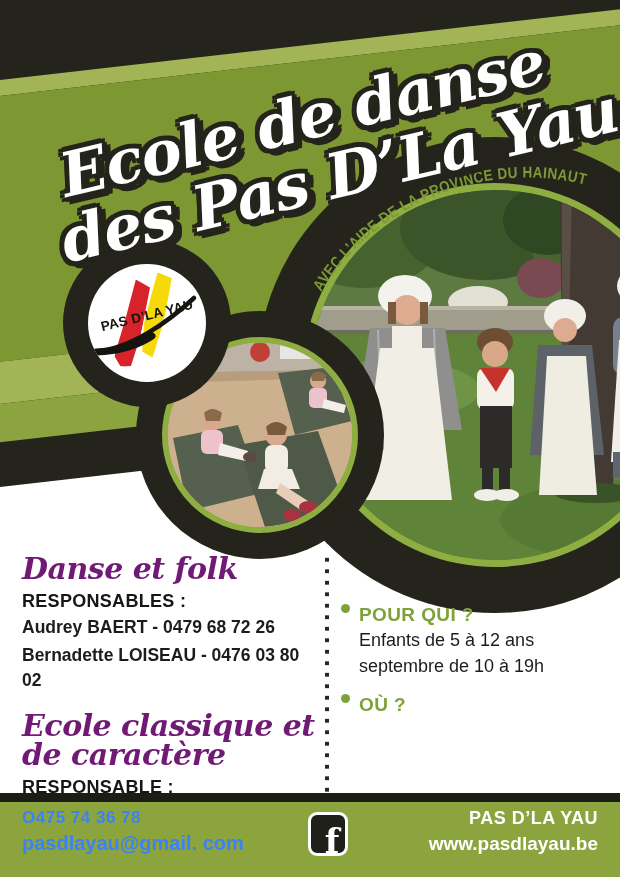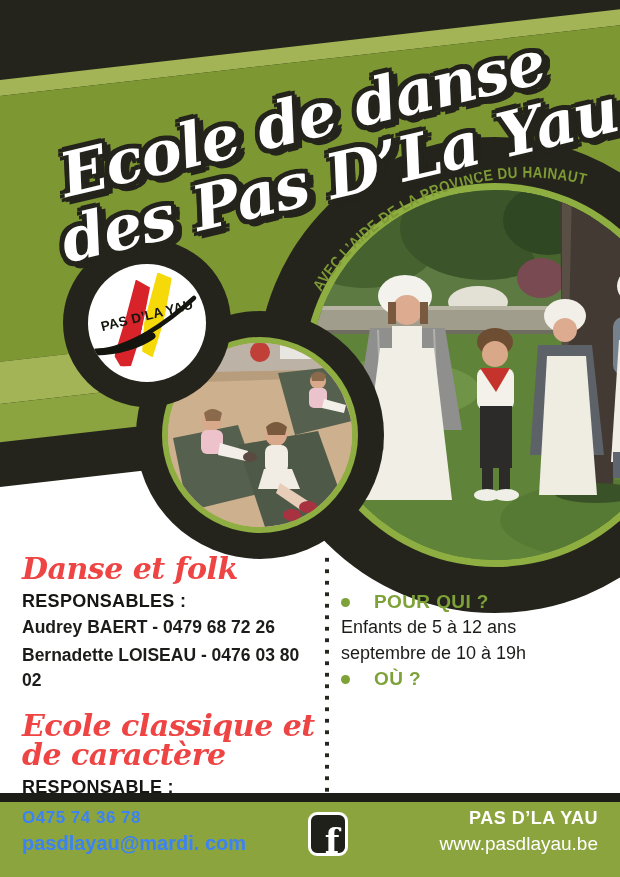--- a/index.html
+++ b/index.html
@@ -67,49 +67,49 @@
       5px 0 0 #24241c,-5px 0 0 #24241c,0 5px 0 #24241c,0 -5px 0 #24241c,
       7px 7px 0 #24241c,8px 3px 0 #24241c,3px 8px 0 #24241c;
   }
 
   .curved-svg{left:0; top:0; pointer-events:none;}
 
   
   .left-col{left:22px; top:554px; width:300px; color:#1c1c1a;}
   .script-h{
     font-family:"DejaVu Serif", serif; font-style:italic; font-weight:bold;
-    font-size:30px; color:#ef4444; line-height:29px; letter-spacing:-0.5px;
+    font-size:30px; color:#701a75; line-height:29px; letter-spacing:-0.5px;
   }
   .role{font-weight:bold; font-size:18px; letter-spacing:0.3px; margin-top:8px; color:#161614;}
   .contact{font-size:17.5px; line-height:25px; margin-top:3px;font-weight:bold;}
   .h2block{margin-top:18px;}
   
   
   .dots{
     left:324px; top:554px; width:6px; height:238px;
     background-image:radial-gradient(circle 2.2px, #272721 98%, transparent 100%);
     background-size:6px 11.5px; background-repeat:repeat-y;
   }
 
   
   .info-col{left:341px; top:588px; width:270px;}
-  .q-row{display:flex; align-items:center; gap:24px; margin-top:3px;}
+  .q-row{display:flex; gap:9px; margin-top:16px;}
   .bullet{width:9px; height:9px; border-radius:50%; background:#7da238; flex:0 0 auto;}
   .q-text{font-weight:bold; font-size:19px; letter-spacing:0.4px; color:#7da238;}
-  .a-text{font-size:18px; line-height:23px; color:#1c1c1a; margin-top:3px;}
+  .a-text{margin-left:18px; font-size:18px; line-height:23px; color:#1c1c1a; margin-top:3px;}
 
   
   .footer-line{left:0; top:793px; width:620px; height:9px; background:#1d1d17;}
   .footer-bar{left:0; top:802px; width:620px; height:75px; background:#8ca43d;}
   .footer-left{left:22px; top:808px; color:#3b82f6;}
   .footer-phone{font-weight:bold; font-size:17px; letter-spacing:0.5px;}
   .footer-email{font-weight:bold; font-size:20px; margin-top:4px;}
   .footer-right{right:22px; top:808px; text-align:right; color:#ffffff;}
   .footer-brand{font-weight:bold; font-size:18px; letter-spacing:0.5px;}
-  .footer-site{font-weight:normal; font-size:19px; margin-top:4px;}
+  .footer-site{font-weight:bold; font-size:19px; margin-top:4px;}
   .fb{
     left:308px; top:812px; width:40px; height:44px;
     background:#20201a; border:3px solid #ffffff; border-radius:9px;
     box-sizing:border-box; overflow:hidden;
     display:flex; justify-content:center; align-items:flex-end;
   }
   .fb span{
     font-family:"DejaVu Serif", serif; font-weight:bold; font-size:34px;
     color:#ffffff; line-height:36px; transform:translate(4px,6px);
   }
@@ -290,21 +290,21 @@
     <div class="q-row">
       <span class="bullet"></span>
       <span class="q-text">OÙ ?</span>
     </div>
   </div>
 
   <div class="abs footer-line"></div>
   <div class="abs footer-bar"></div>
   <div class="abs footer-left">
     <div class="footer-phone">O475 74 36 78</div>
-    <div class="footer-email">pasdlayau@mardi. com</div>
+    <div class="footer-email">pasdlayau@gmail. com</div>
   </div>
   <div class="abs fb">
     <span>f</span>
   </div>
   <div class="abs footer-right">
     <div class="footer-brand">PAS D’LA YAU</div>
     <div class="footer-site">www.pasdlayau.be</div>
   </div>
 
 </div>

